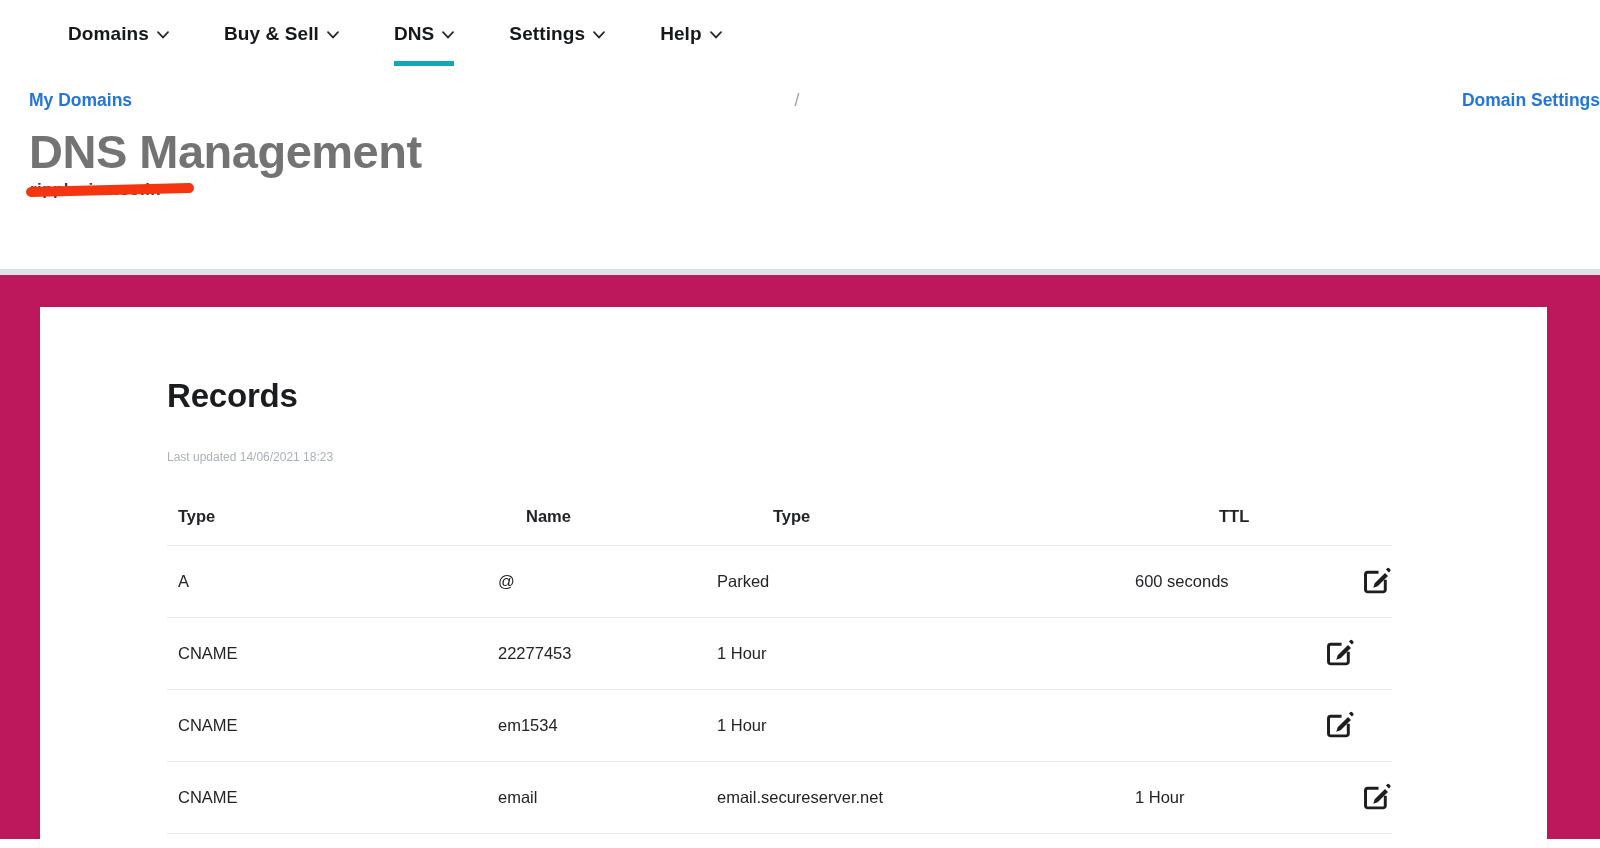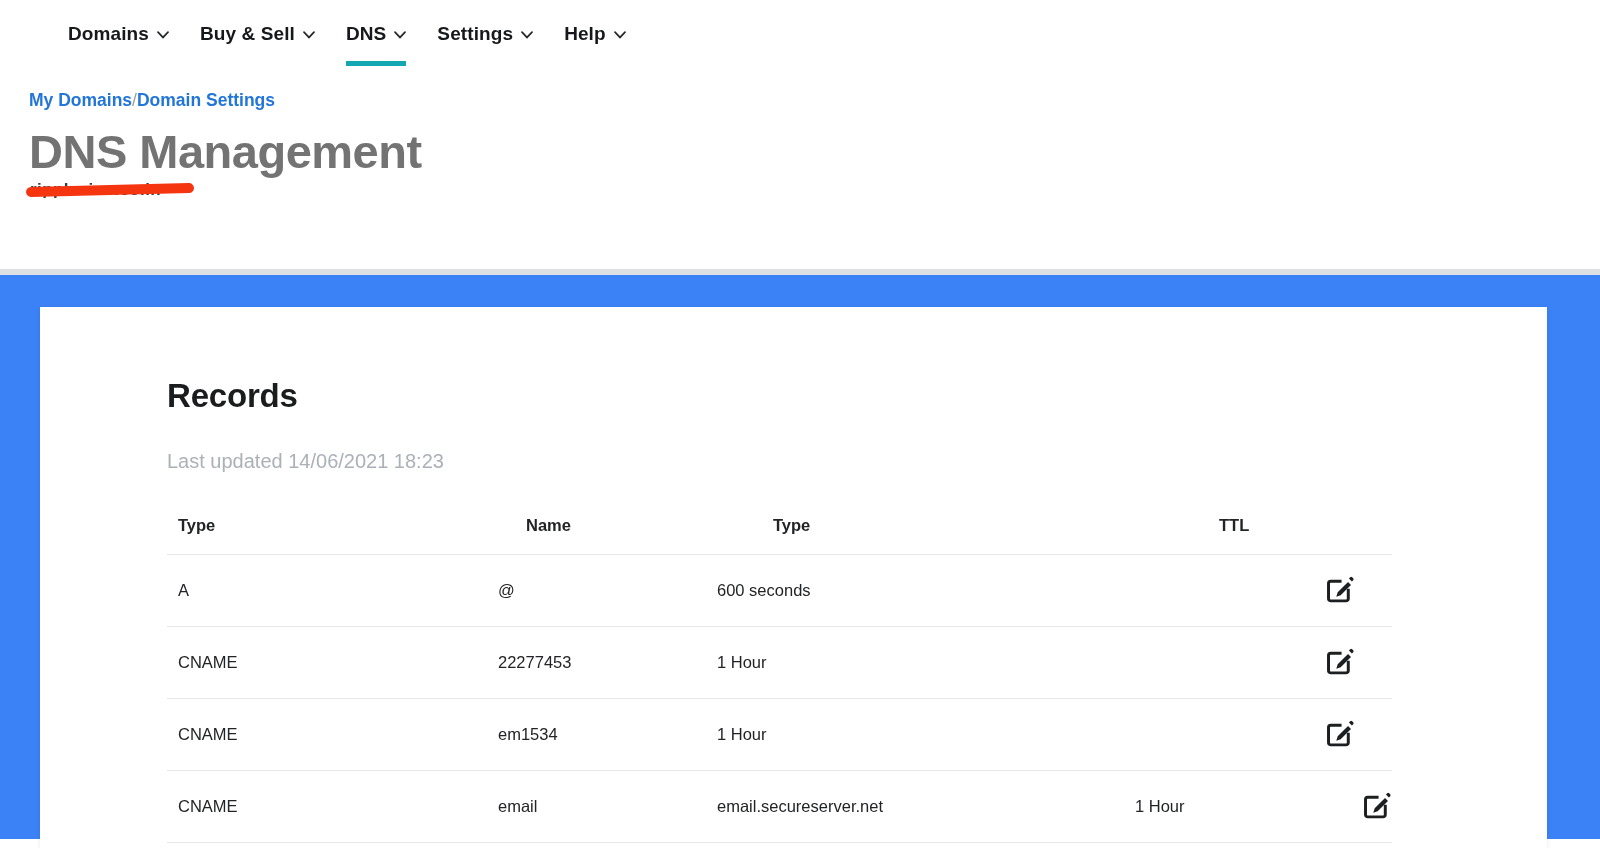--- a/index.html
+++ b/index.html
@@ -15,21 +15,21 @@
     font-family:"Liberation Sans","DejaVu Sans",sans-serif;
     background:#ffffff;
     color:var(--ink);
     position:relative;
   }
 
   
   .topnav{
     display:flex;
     align-items:flex-start;
-    gap:31px;
+    gap:55px;
     padding:23px 0 0 68px;
     background:#fff;
   }
   .nav-item{
     display:flex;
     align-items:center;
     gap:8px;
     font-size:19px;
     font-weight:700;
     color:#17181b;
@@ -42,21 +42,21 @@
   .nav-item.active::after{
     content:"";
     position:absolute;
     left:0;right:0;bottom:0;
     height:5px;
     background:var(--accent);
   }
 
   
   .page-header{background:#fff;padding:24px 0 0 29px;height:203px;}
-  .breadcrumb{display:flex;align-items:center;gap:0;font-size:17.5px;font-weight:700;}
+  .breadcrumb{display:flex;align-items:center;gap:11px;font-size:17.5px;font-weight:700;justify-content:space-between;}
   .breadcrumb a{color:var(--link);text-decoration:none;cursor:pointer;}
   .breadcrumb .sep{color:#9aa0a6;font-weight:400;}
   .page-title{
     margin-top:13px;
     font-size:47px;
     font-weight:800;
     letter-spacing:-.5px;
     color:#737373;
   }
   .domain-line{
@@ -76,42 +76,42 @@
     width:168px;
     height:10px;
     background:var(--red);
     border-radius:6px;
     transform:rotate(-1.4deg);
   }
 
   
   .divider-strip{height:6px;background:#dde1e4;}
   .content-area{
-    background:#3b82f6;
+    background:#be185d;
     height:564px;
     padding:32px 0 0 40px;
   }
 
   
   .card{
     width:1507px;
     height:620px;
     background:#fff;
     box-shadow:0 1px 4px rgba(60,64,67,.10);
     padding:70px 0 0 127px;
   }
   .records-heading{
     font-size:33px;
     font-weight:700;
     color:#1b1c1e;
     letter-spacing:-.2px;
   }
   .last-updated{
     margin-top:35px;
-    font-size:20px;
+    font-size:12px;
     color:#abb1b7;
   }
 
   
   .records-table{width:1225px;margin-top:24px;}
   .trow{
     display:grid;
     grid-template-columns:331px 219px 418px 220px 37px;
     align-items:center;
   }
@@ -211,20 +211,21 @@
         <div class="cell-type">Type</div>
         <div>Name</div>
         <div>Type</div>
         <div>TTL</div>
         <div></div>
       </div>
 
       <div class="trow tbody-row">
         <div class="cell-type">A</div>
         <div>@</div>
+        <div>Parked</div>
         <div>600 seconds</div>
         <div class="cell-edit">
           <button class="edit-btn">
             <span>
               <svg width="31" height="31" viewBox="0 0 24 24">
                 <path d="M13.6 5.6 H5.2 a1.7 1.7 0 0 0 -1.7 1.7 V19.1 a1.7 1.7 0 0 0 1.7 1.7 h11.9 a1.7 1.7 0 0 0 1.7 -1.7 V11.5" fill="none" stroke="#1d1e20" stroke-width="2.3"></path>
                 <path d="M10.6 14.2 l-1.1 3.4 3.4-1.1 8.0-8.0 -2.3-2.3 z M21.6 5.8 l1.0-1.0 a1.1 1.1 0 0 0 0-1.5 l-.8-.8 a1.1 1.1 0 0 0 -1.5 0 l-1.0 1.0 z" fill="#1d1e20"></path>
               </svg>
             </span>
           </button>

